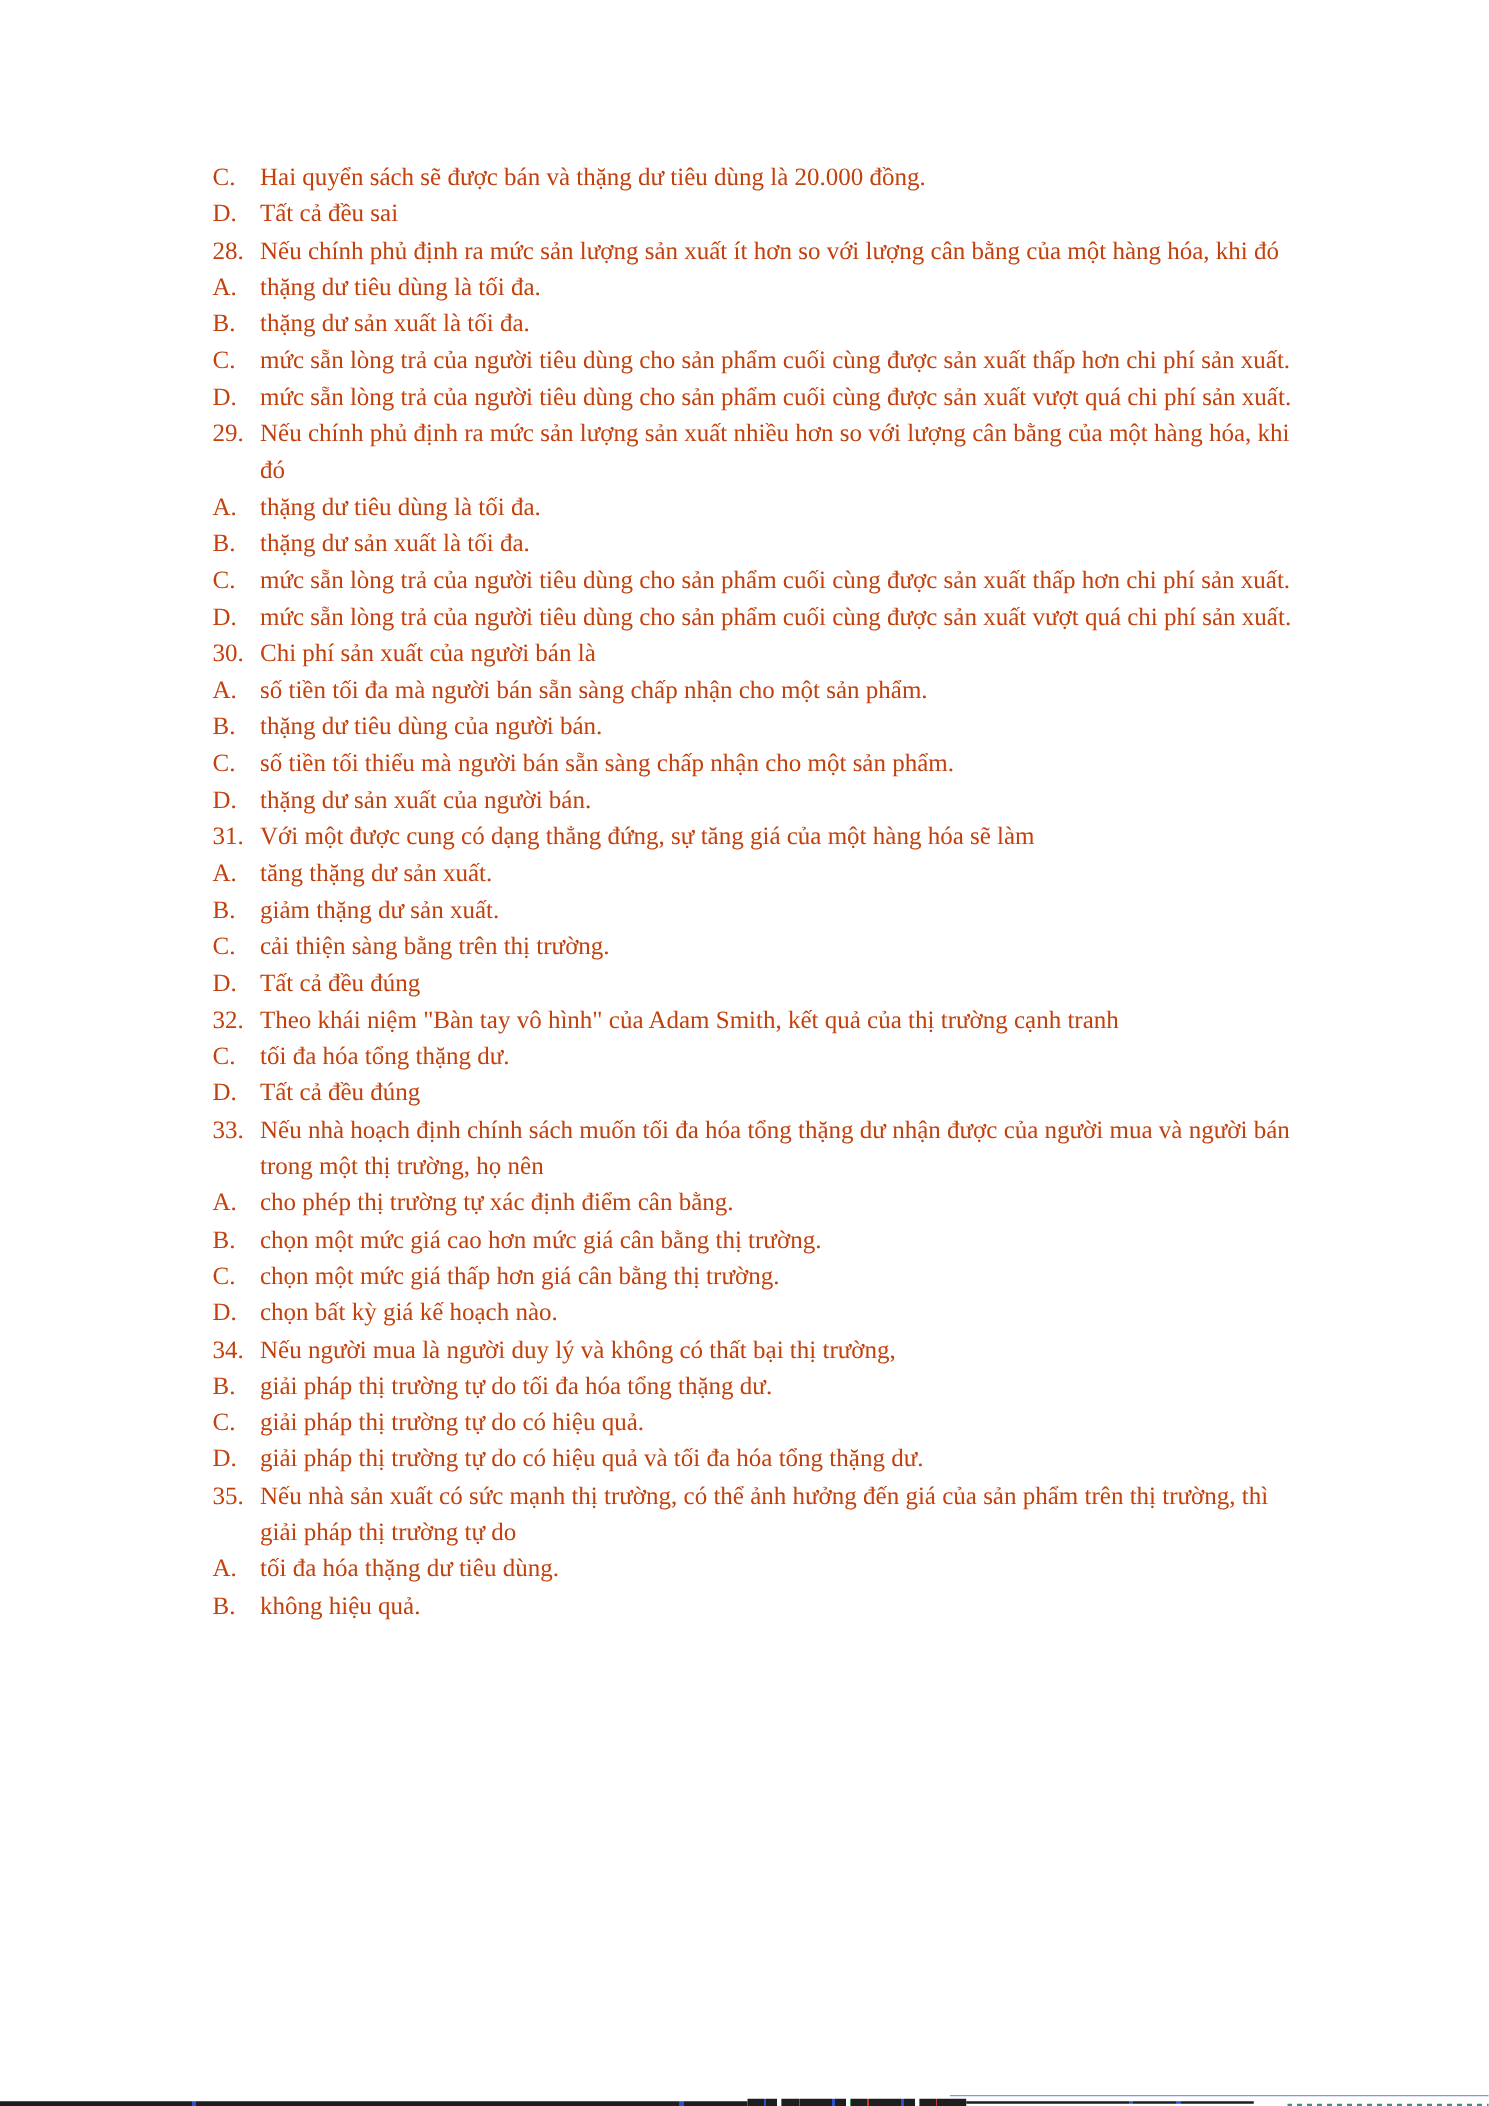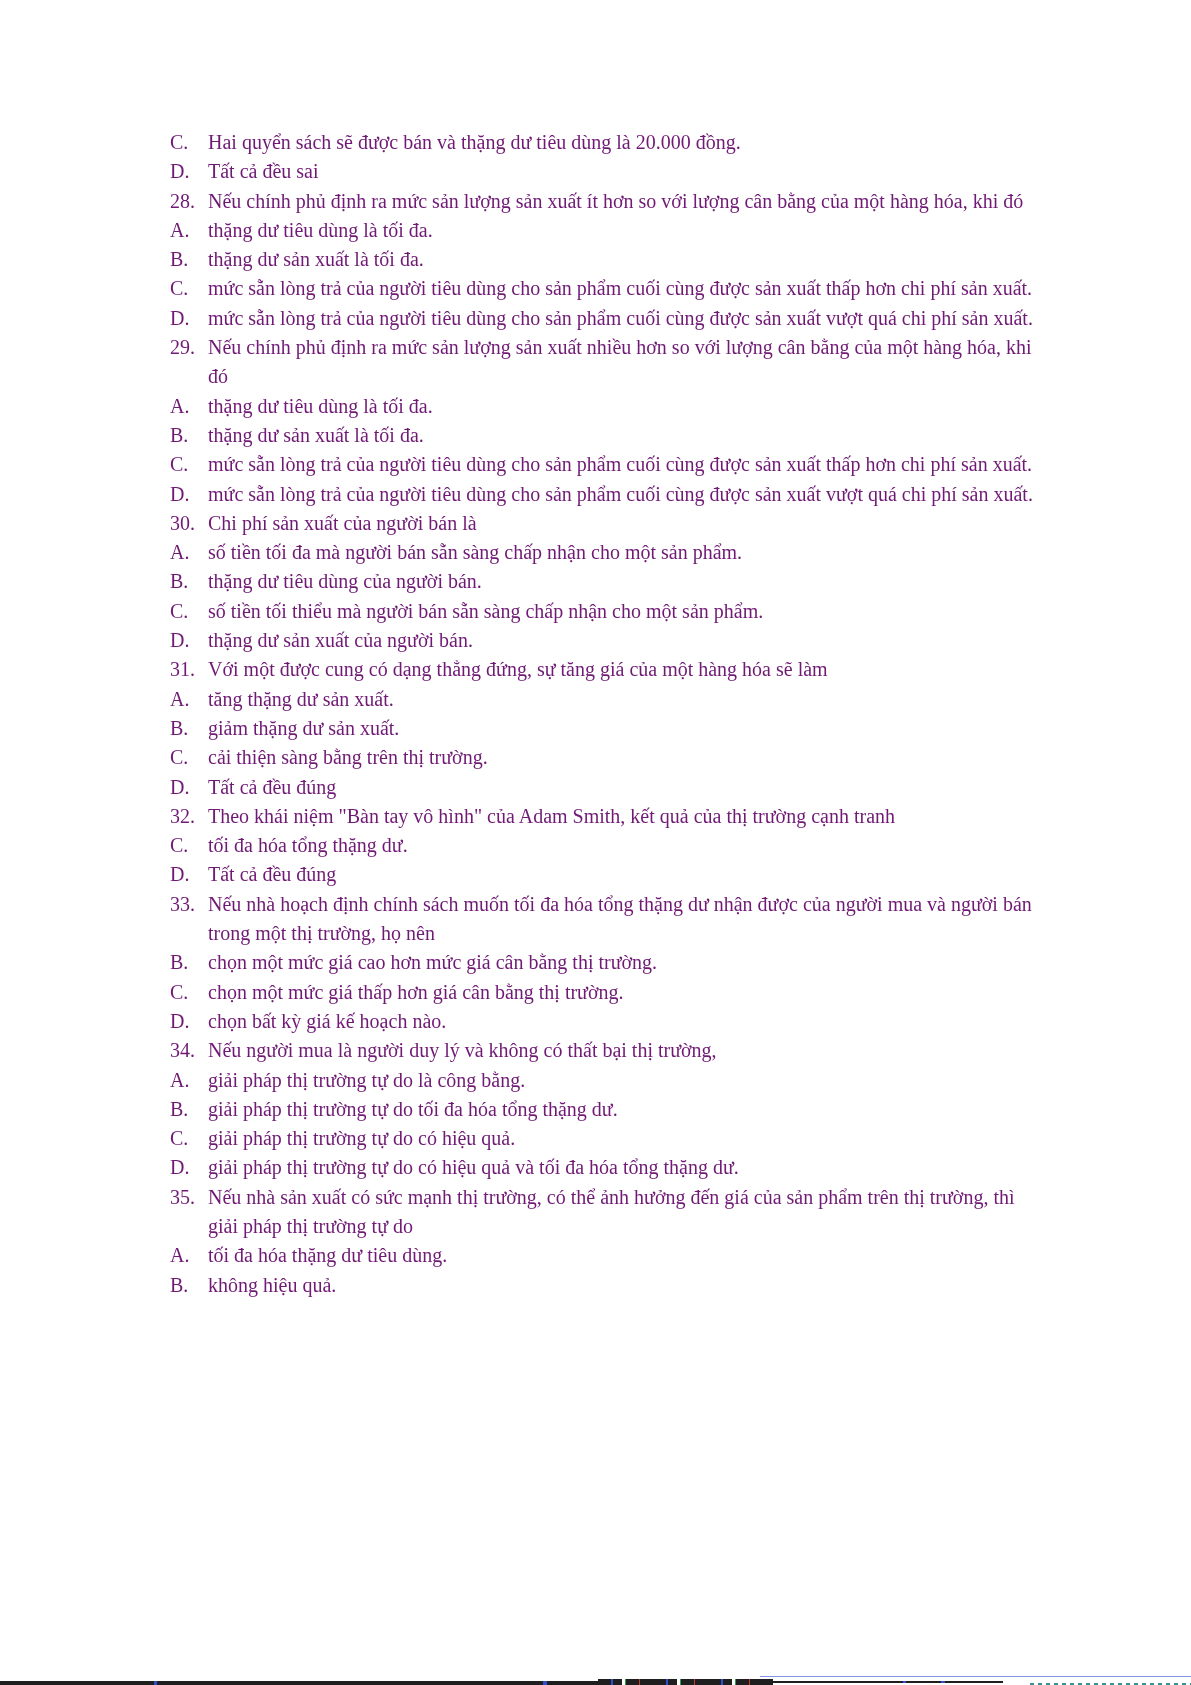--- a/index.html
+++ b/index.html
@@ -20,21 +20,21 @@
     inset: 0;
     background: #ffffff;
   }
   .content {
     position: absolute;
     left: 170px;
     top: 128px;
     width: 870px;
     font-size: 20px;
     line-height: 29.3px;
-    color: #701a75;
+    color: #c2410c;
     text-rendering: optimizeLegibility;
   }
   .row {
     padding-left: 38px;
     text-indent: -38px;
   }
   .row .marker {
     display: inline-block;
     width: 38px;
     text-indent: 0;
@@ -109,25 +109,25 @@
       <div class="row"><span class="marker">D.</span><span class="text">thặng dư sản xuất của người bán.</span></div>
       <div class="row"><span class="marker">31.</span><span class="text">Với một được cung có dạng thẳng đứng, sự tăng giá của một hàng hóa sẽ làm</span></div>
       <div class="row"><span class="marker">A.</span><span class="text">tăng thặng dư sản xuất.</span></div>
       <div class="row"><span class="marker">B.</span><span class="text">giảm thặng dư sản xuất.</span></div>
       <div class="row"><span class="marker">C.</span><span class="text">cải thiện sàng bằng trên thị trường.</span></div>
       <div class="row"><span class="marker">D.</span><span class="text">Tất cả đều đúng</span></div>
       <div class="row"><span class="marker">32.</span><span class="text">Theo khái niệm "Bàn tay vô hình" của Adam Smith, kết quả của thị trường cạnh tranh</span></div>
       <div class="row"><span class="marker">C.</span><span class="text">tối đa hóa tổng thặng dư.</span></div>
       <div class="row"><span class="marker">D.</span><span class="text">Tất cả đều đúng</span></div>
       <div class="row"><span class="marker">33.</span><span class="text">Nếu nhà hoạch định chính sách muốn tối đa hóa tổng thặng dư nhận được của người mua và người bán trong một thị trường, họ nên</span></div>
+      <div class="row"><span class="marker">A.</span><span class="text">cho phép thị trường tự xác định điểm cân bằng.</span></div>
       <div class="row"><span class="marker">B.</span><span class="text">chọn một mức giá cao hơn mức giá cân bằng thị trường.</span></div>
       <div class="row"><span class="marker">C.</span><span class="text">chọn một mức giá thấp hơn giá cân bằng thị trường.</span></div>
       <div class="row"><span class="marker">D.</span><span class="text">chọn bất kỳ giá kế hoạch nào.</span></div>
       <div class="row"><span class="marker">34.</span><span class="text">Nếu người mua là người duy lý và không có thất bại thị trường,</span></div>
-      <div class="row"><span class="marker">A.</span><span class="text">giải pháp thị trường tự do là công bằng.</span></div>
       <div class="row"><span class="marker">B.</span><span class="text">giải pháp thị trường tự do tối đa hóa tổng thặng dư.</span></div>
       <div class="row"><span class="marker">C.</span><span class="text">giải pháp thị trường tự do có hiệu quả.</span></div>
       <div class="row"><span class="marker">D.</span><span class="text">giải pháp thị trường tự do có hiệu quả và tối đa hóa tổng thặng dư.</span></div>
       <div class="row"><span class="marker">35.</span><span class="text">Nếu nhà sản xuất có sức mạnh thị trường, có thể ảnh hưởng đến giá của sản phẩm trên thị trường, thì giải pháp thị trường tự do</span></div>
       <div class="row"><span class="marker">A.</span><span class="text">tối đa hóa thặng dư tiêu dùng.</span></div>
       <div class="row"><span class="marker">B.</span><span class="text">không hiệu quả.</span></div>
     </div>
   <div class="bottom-artifact">
     <div class="seg seg-left"></div>
     <div class="seg seg-noise"></div>

